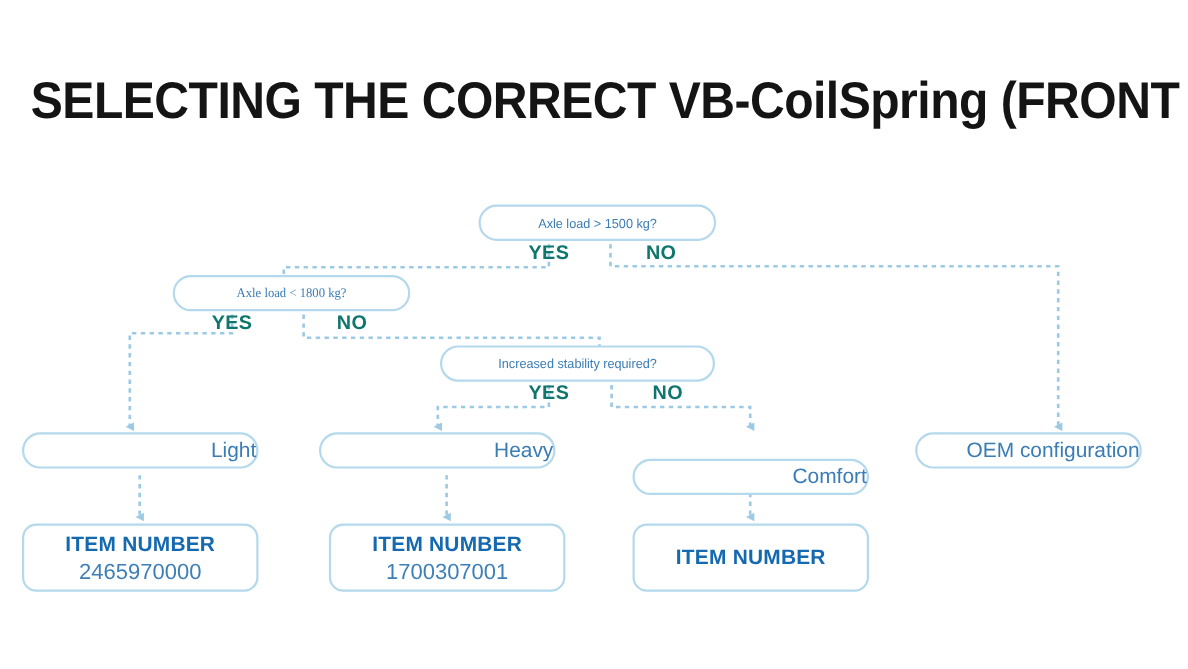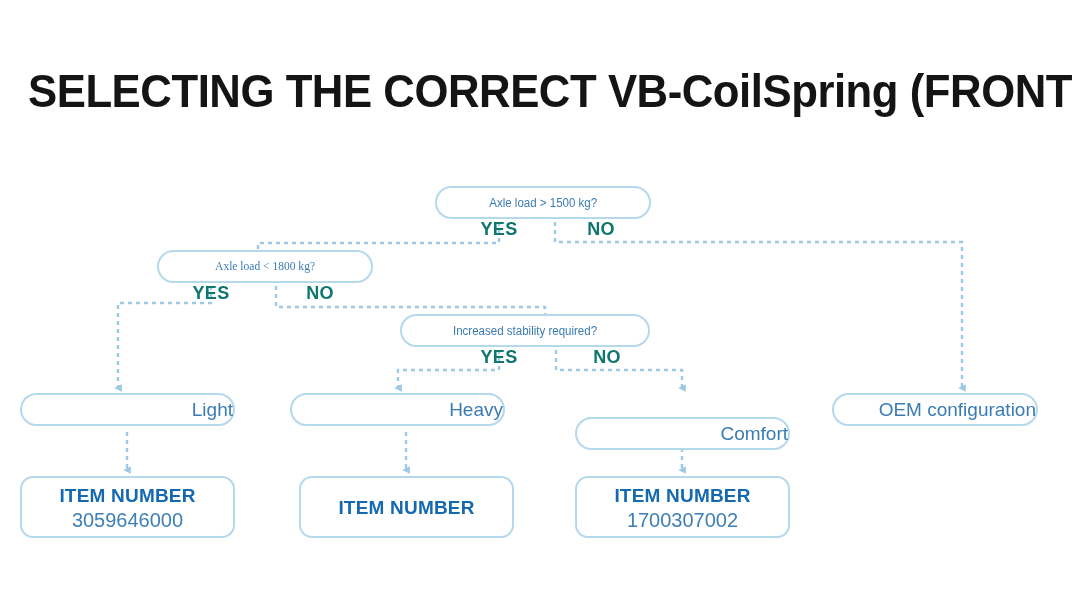--- a/index.html
+++ b/index.html
@@ -161,21 +161,21 @@
 </div>
 <div class="node result" style="left:575px; top:393px; width:215px;margin-top:24px;">
   <span>Comfort</span>
 </div>
 <div class="node result" style="left:832px; top:393px; width:206px;">
   <span>OEM configuration</span>
 </div>
 
 <div class="node itembox" style="left:20px; top:476px; width:215px;">
   <span class="item-head">ITEM NUMBER</span>
-  <span class="item-num">3059646000</span>
+  <span class="item-num">2465970000</span>
 </div>
 <div class="node itembox" style="left:299px; top:476px; width:215px;">
   <span class="item-head">ITEM NUMBER</span>
+  <span class="item-num">1700307001</span>
 </div>
 <div class="node itembox" style="left:575px; top:476px; width:215px;">
   <span class="item-head">ITEM NUMBER</span>
-  <span class="item-num">1700307002</span>
 </div>
 
 </body></html>

